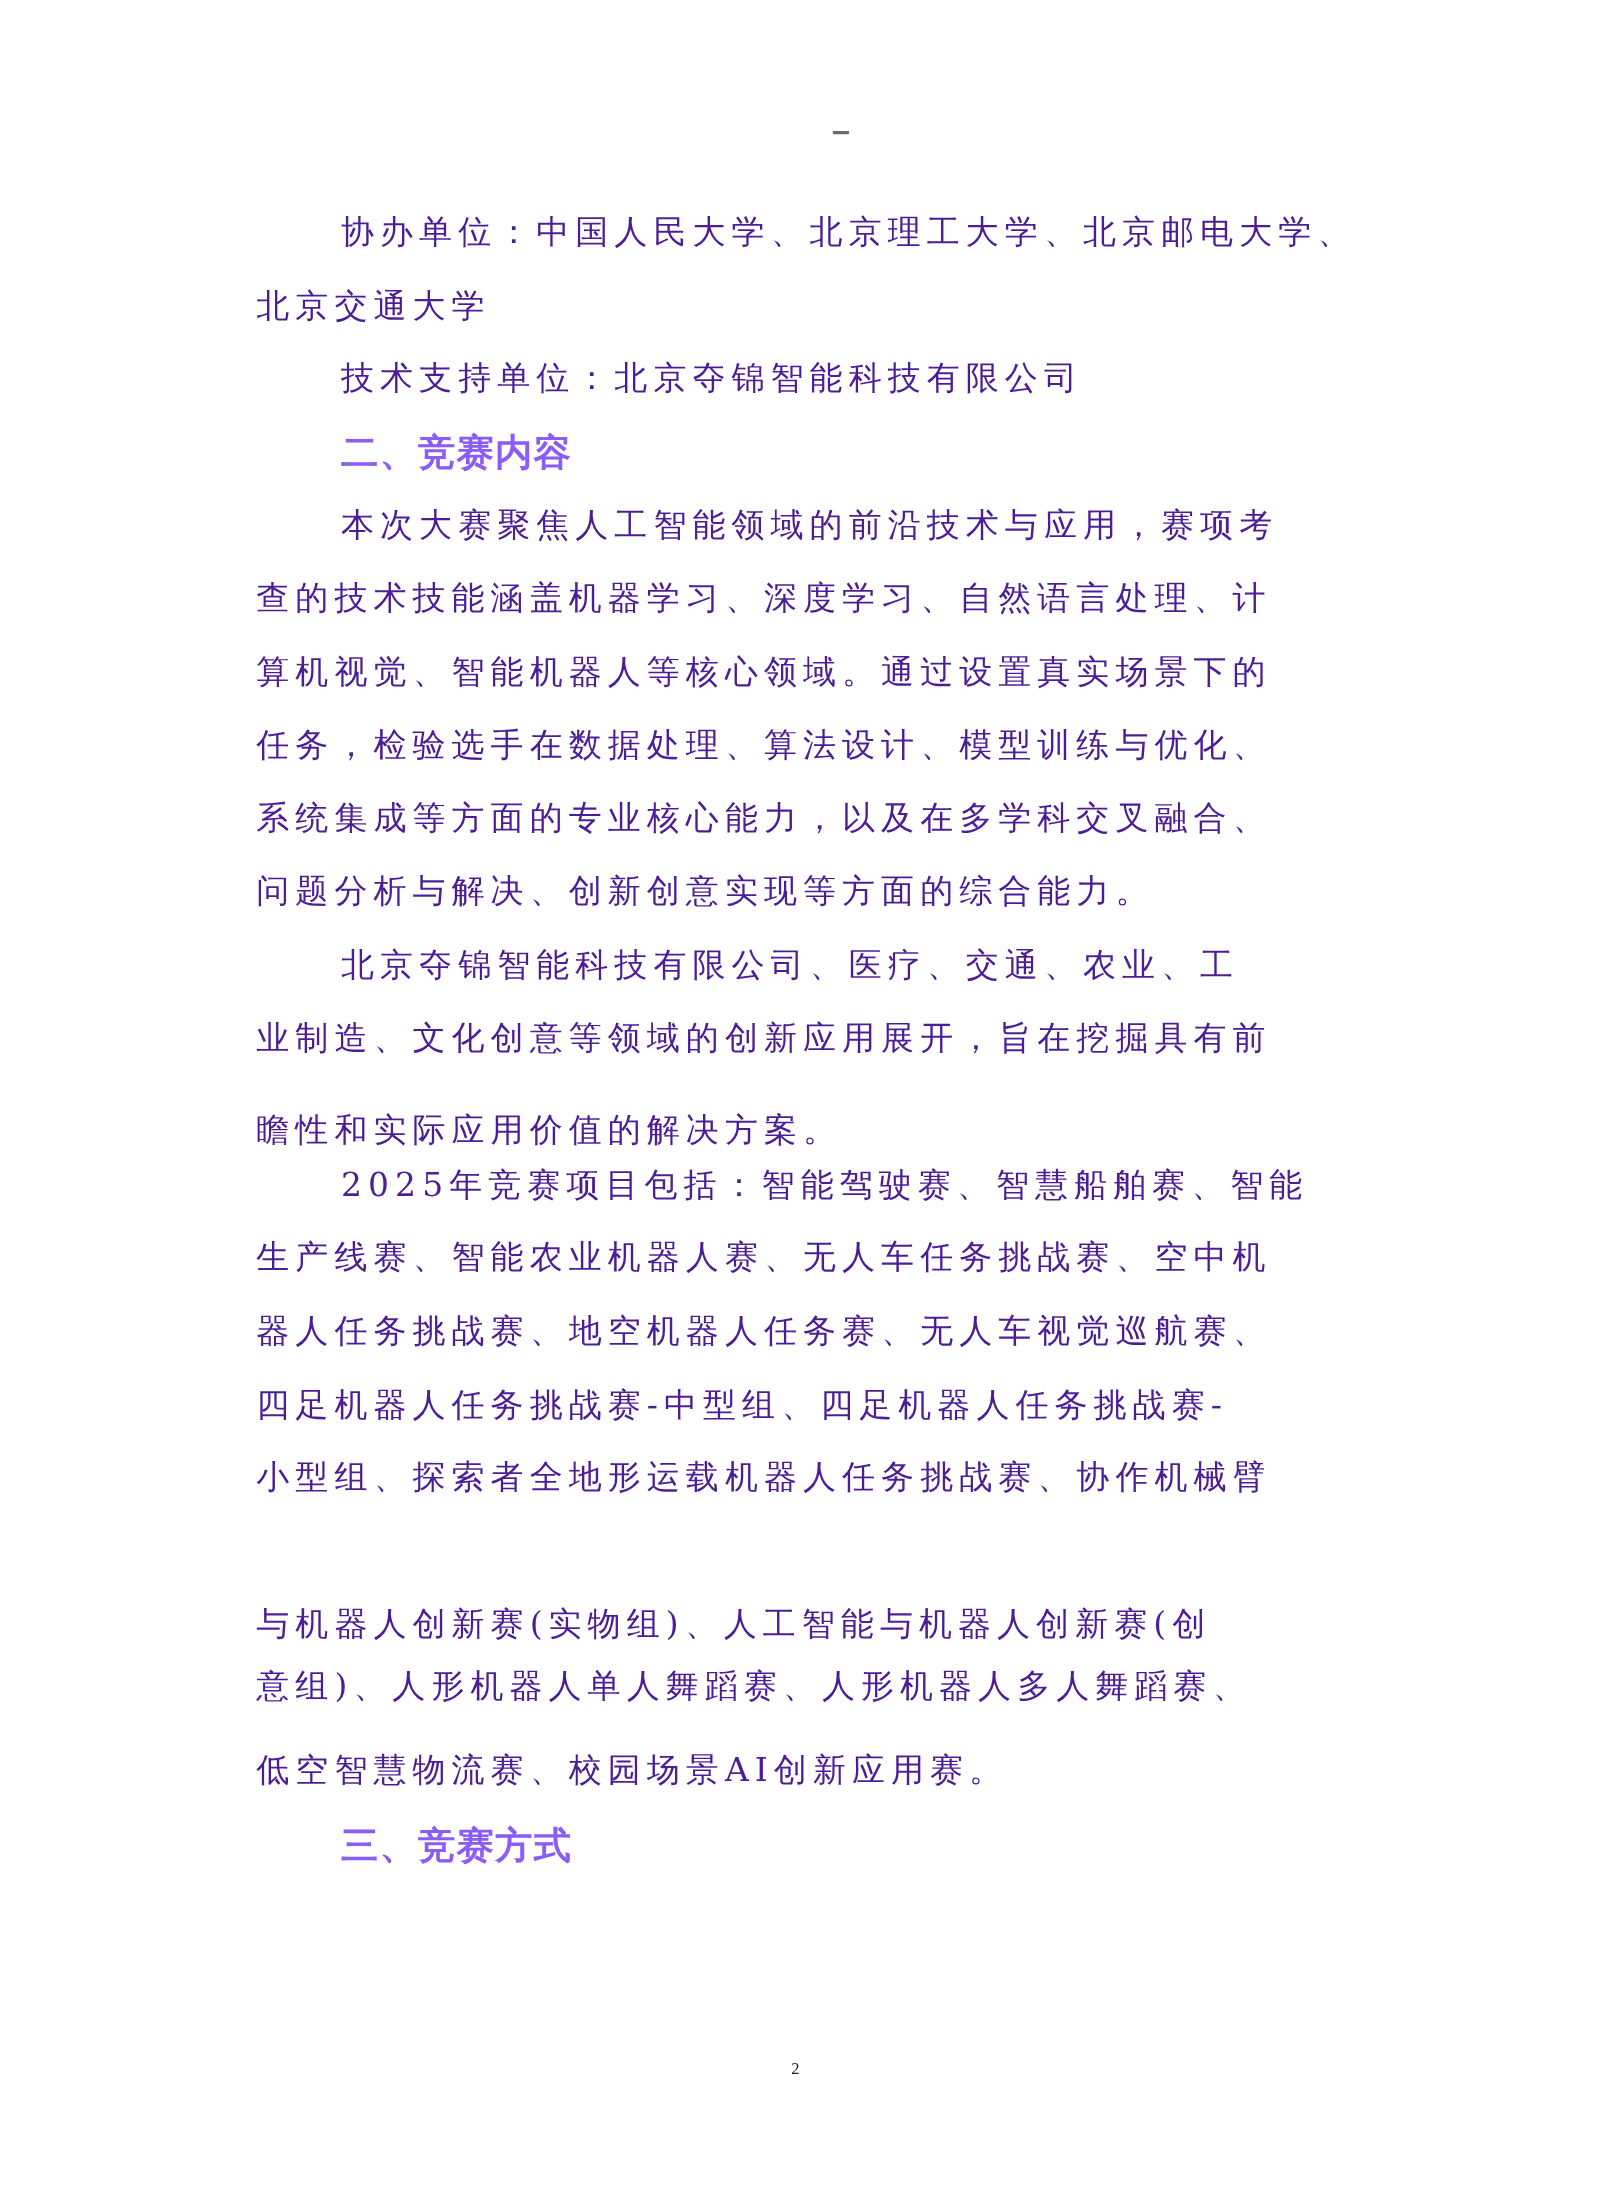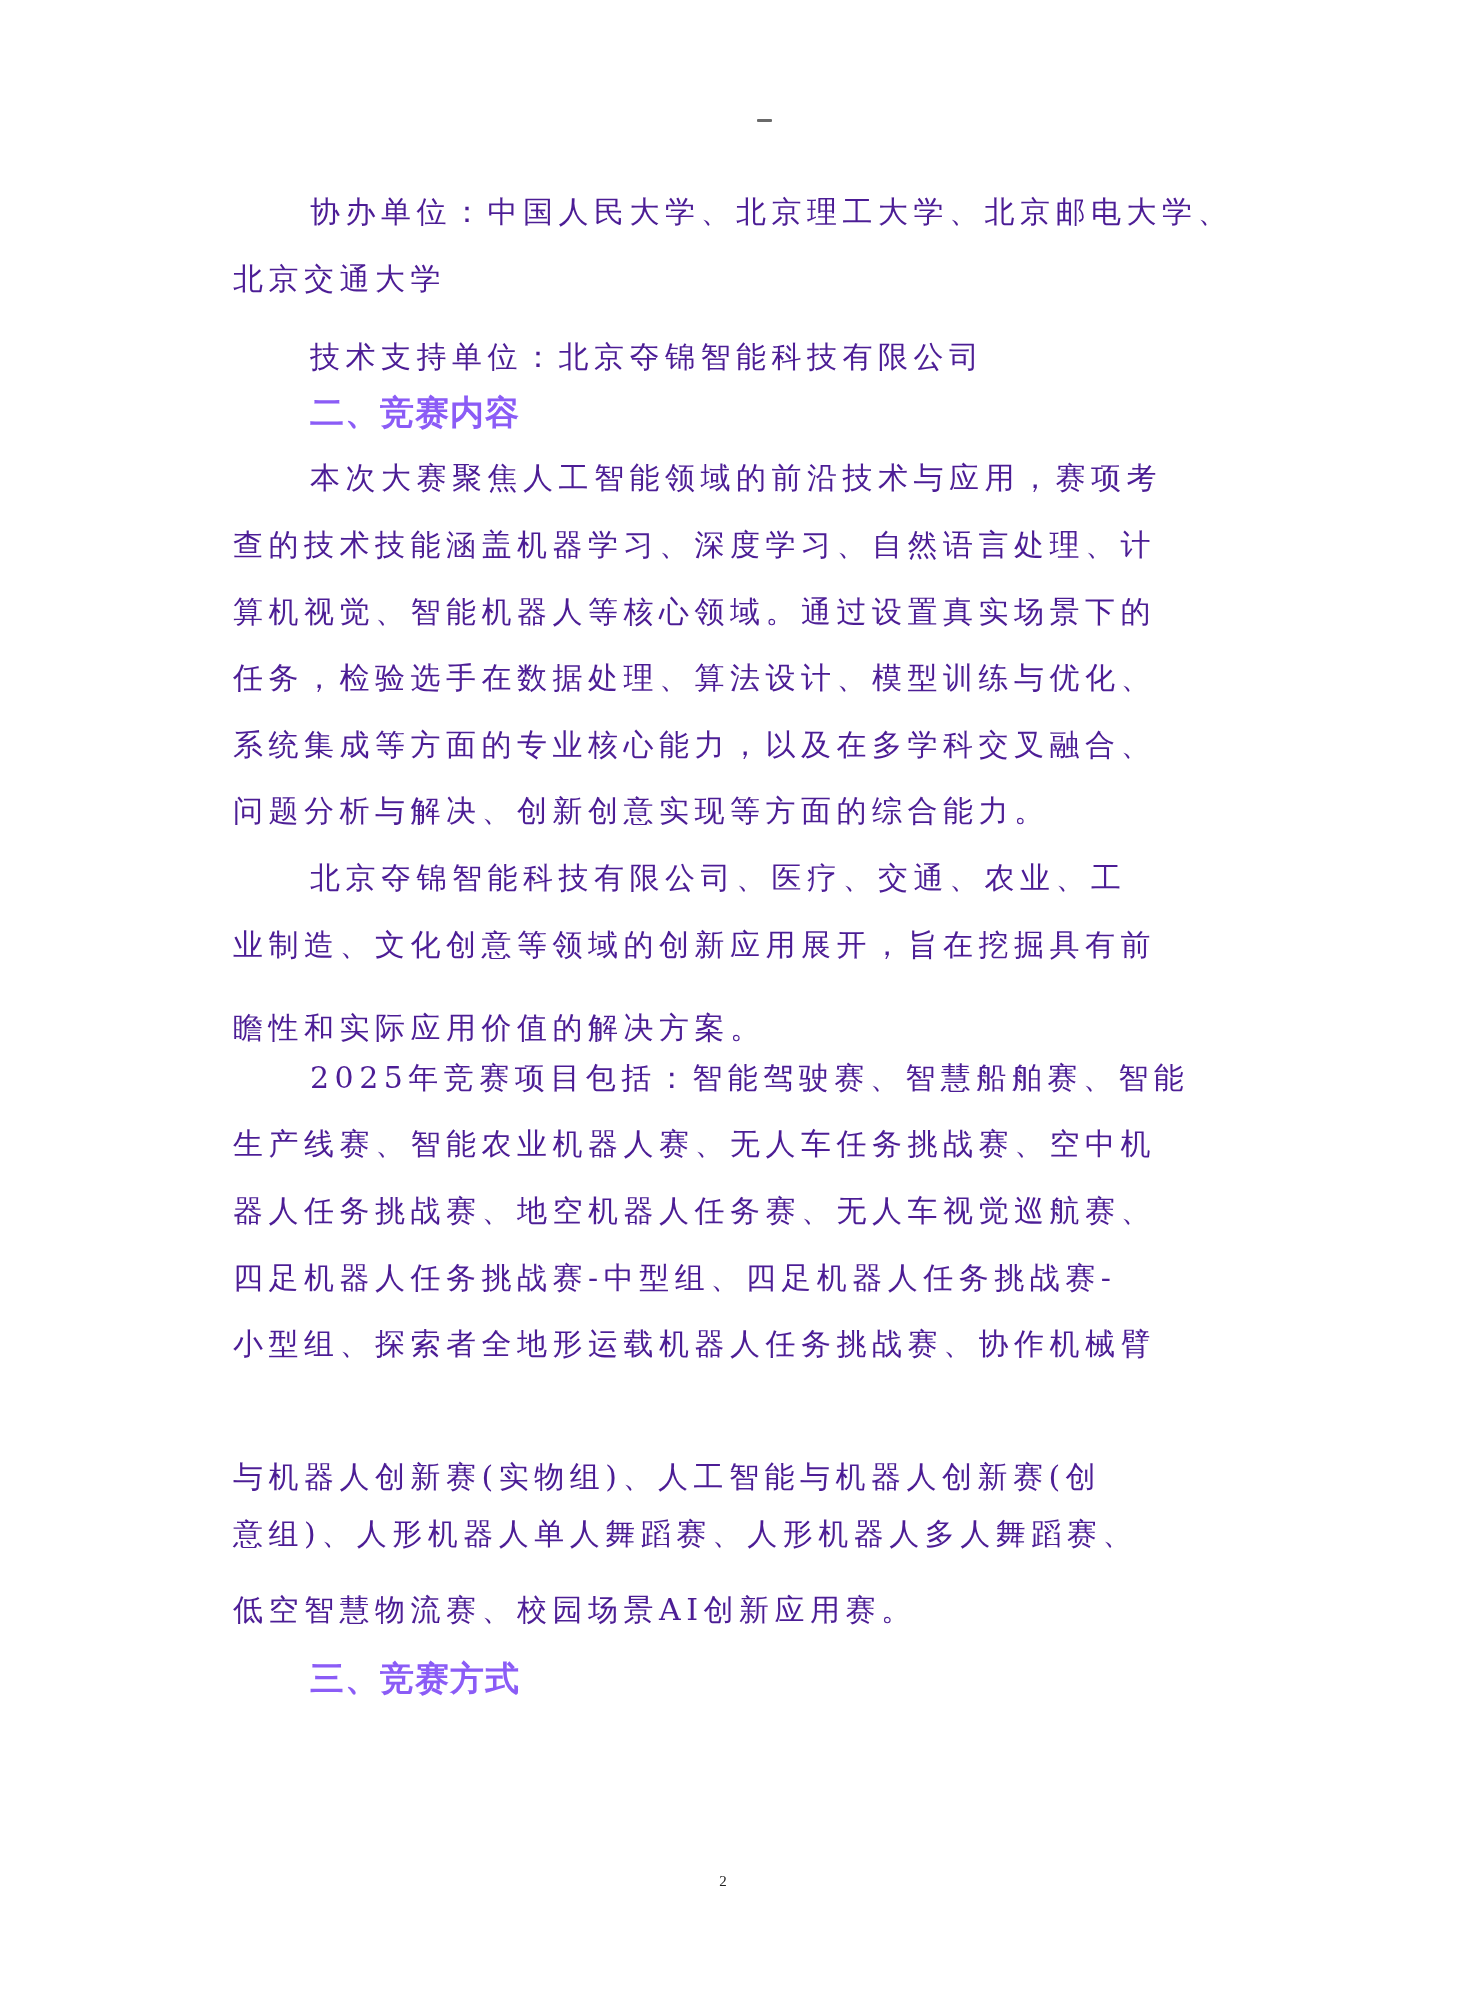--- a/index.html
+++ b/index.html
@@ -42,21 +42,21 @@
   }
 </style>
 </head>
 <body>
 
 <div class="page">
   <div class="marker"></div>
 
   <div class="line indent" style="top:190px;">协办单位：中国人民大学、北京理工大学、北京邮电大学、</div>
   <div class="line" style="top:257px;">北京交通大学</div>
-  <div class="line indent" style="top:323px;margin-top:12px;">技术支持单位：北京夺锦智能科技有限公司</div>
+  <div class="line indent" style="top:323px;">技术支持单位：北京夺锦智能科技有限公司</div>
 
   <div class="heading" style="top:390px;">二、竞赛内容</div>
 
   <div class="line indent" style="top:456px;">本次大赛聚焦人工智能领域的前沿技术与应用，赛项考</div>
   <div class="line" style="top:523px;">查的技术技能涵盖机器学习、深度学习、自然语言处理、计</div>
   <div class="line" style="top:656px;">任务，检验选手在数据处理、算法设计、模型训练与优化、</div>
   <div class="line" style="top:590px;">算机视觉、智能机器人等核心领域。通过设置真实场景下的</div>
   <div class="line" style="top:789px;">问题分析与解决、创新创意实现等方面的综合能力。</div>
   <div class="line" style="top:723px;">系统集成等方面的专业核心能力，以及在多学科交叉融合、</div>
 

